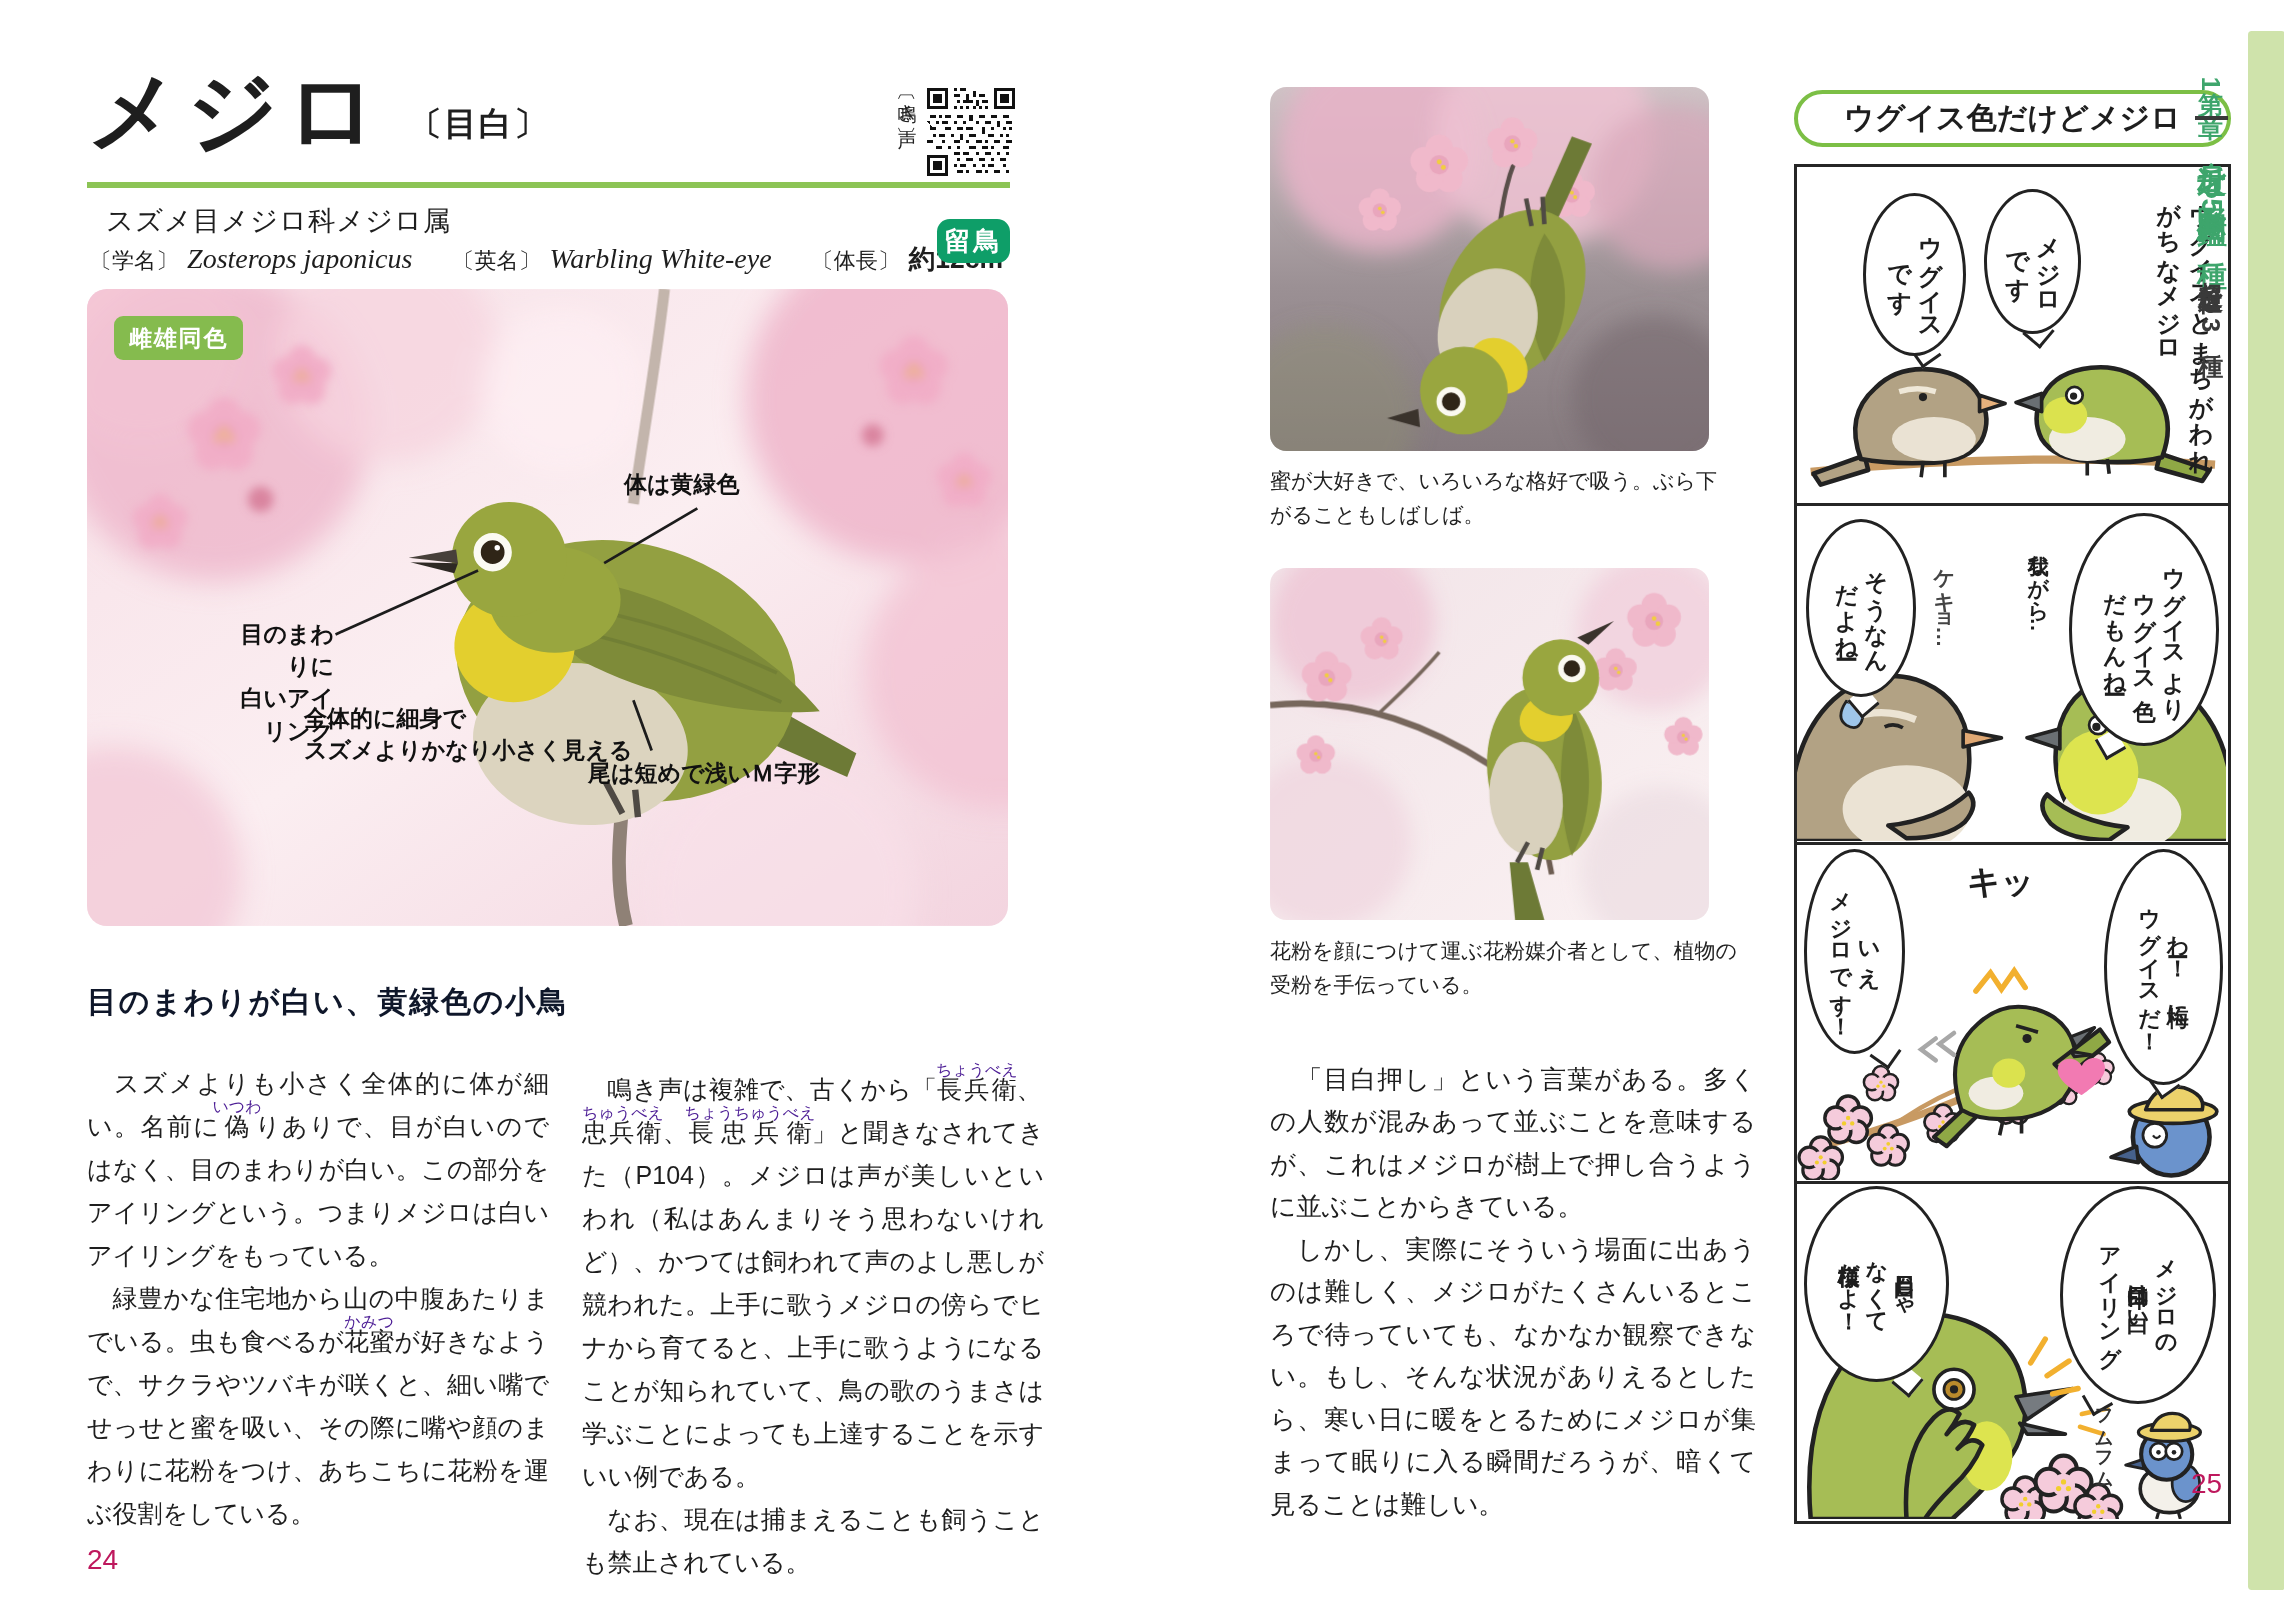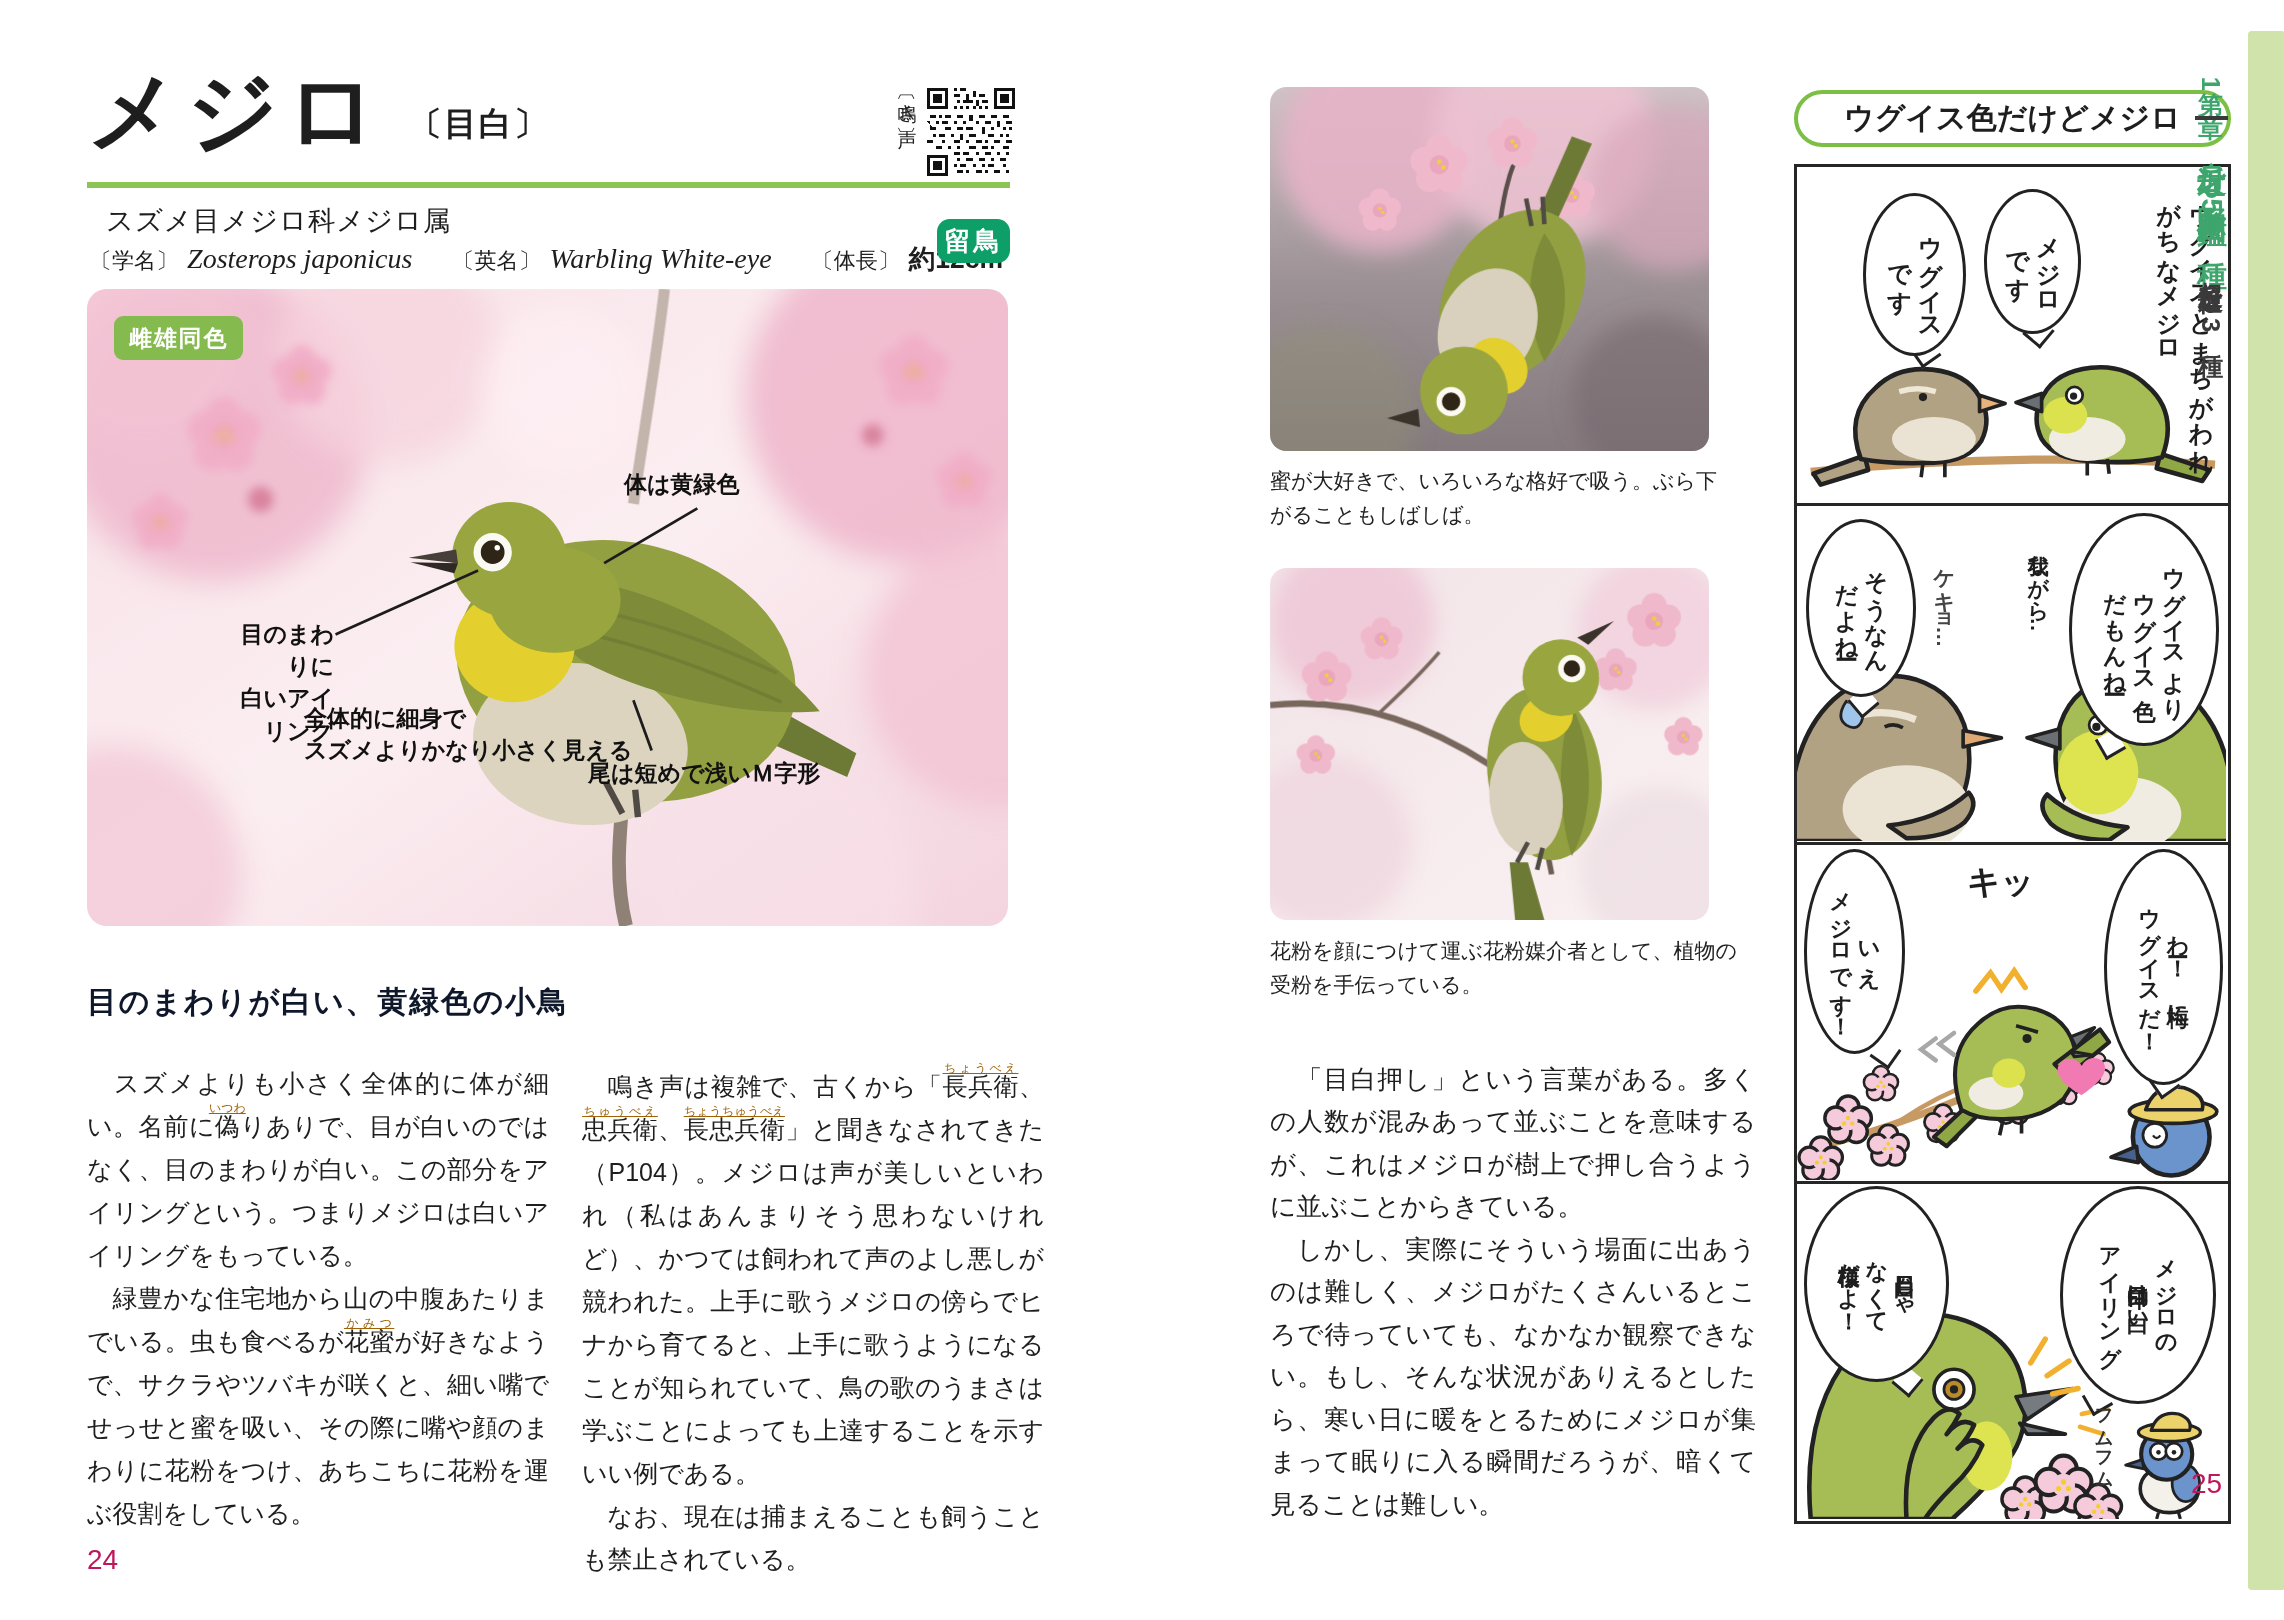--- a/index.html
+++ b/index.html
@@ -28,21 +28,21 @@
   .badge-sex{position:absolute;left:27.4px;top:27.4px;background:#85bb4e;color:#fff;font-size:23px;font-weight:700;
     padding:6.4px 14.6px;border-radius:9.1px;letter-spacing:1.8px;}
   .anno{position:absolute;font-size:23px;font-weight:600;line-height:1.4;color:#111;}
   .anno-lines{position:absolute;left:0;top:0;}
 
   
   .article-heading{left:87px;top:982px;font-size:30px;font-weight:800;color:#0f172a;letter-spacing:1.8px;}
   .cols{left:87px;top:1062px;width:958px;display:flex;gap:33px;}
   .col{width:462px;}
   .col p{margin:0;font-size:25px;line-height:1.72;text-align:justify;}
-  ruby rt{font-size:12px;line-height:1;color:#a16207;text-decoration:underline;}
+  ruby rt{font-size:16px;line-height:1;color:#4c1d95;}
 
   
   .rphoto{border-radius:16.4px;overflow:hidden;}
   .rp1{left:1270px;top:87px;width:439px;height:364px;}
   .rp2{left:1270px;top:568px;width:439px;height:352px;}
   .caption{width:468px;font-size:21px;line-height:1.6;color:#222;}
   .cap1{left:1270px;top:464px;}
   .cap2{left:1270px;top:934px;}
   .rbody{left:1270px;top:1058px;width:486px;}
   .rbody p{margin:0;font-size:25.6px;line-height:1.66;text-align:justify;}

